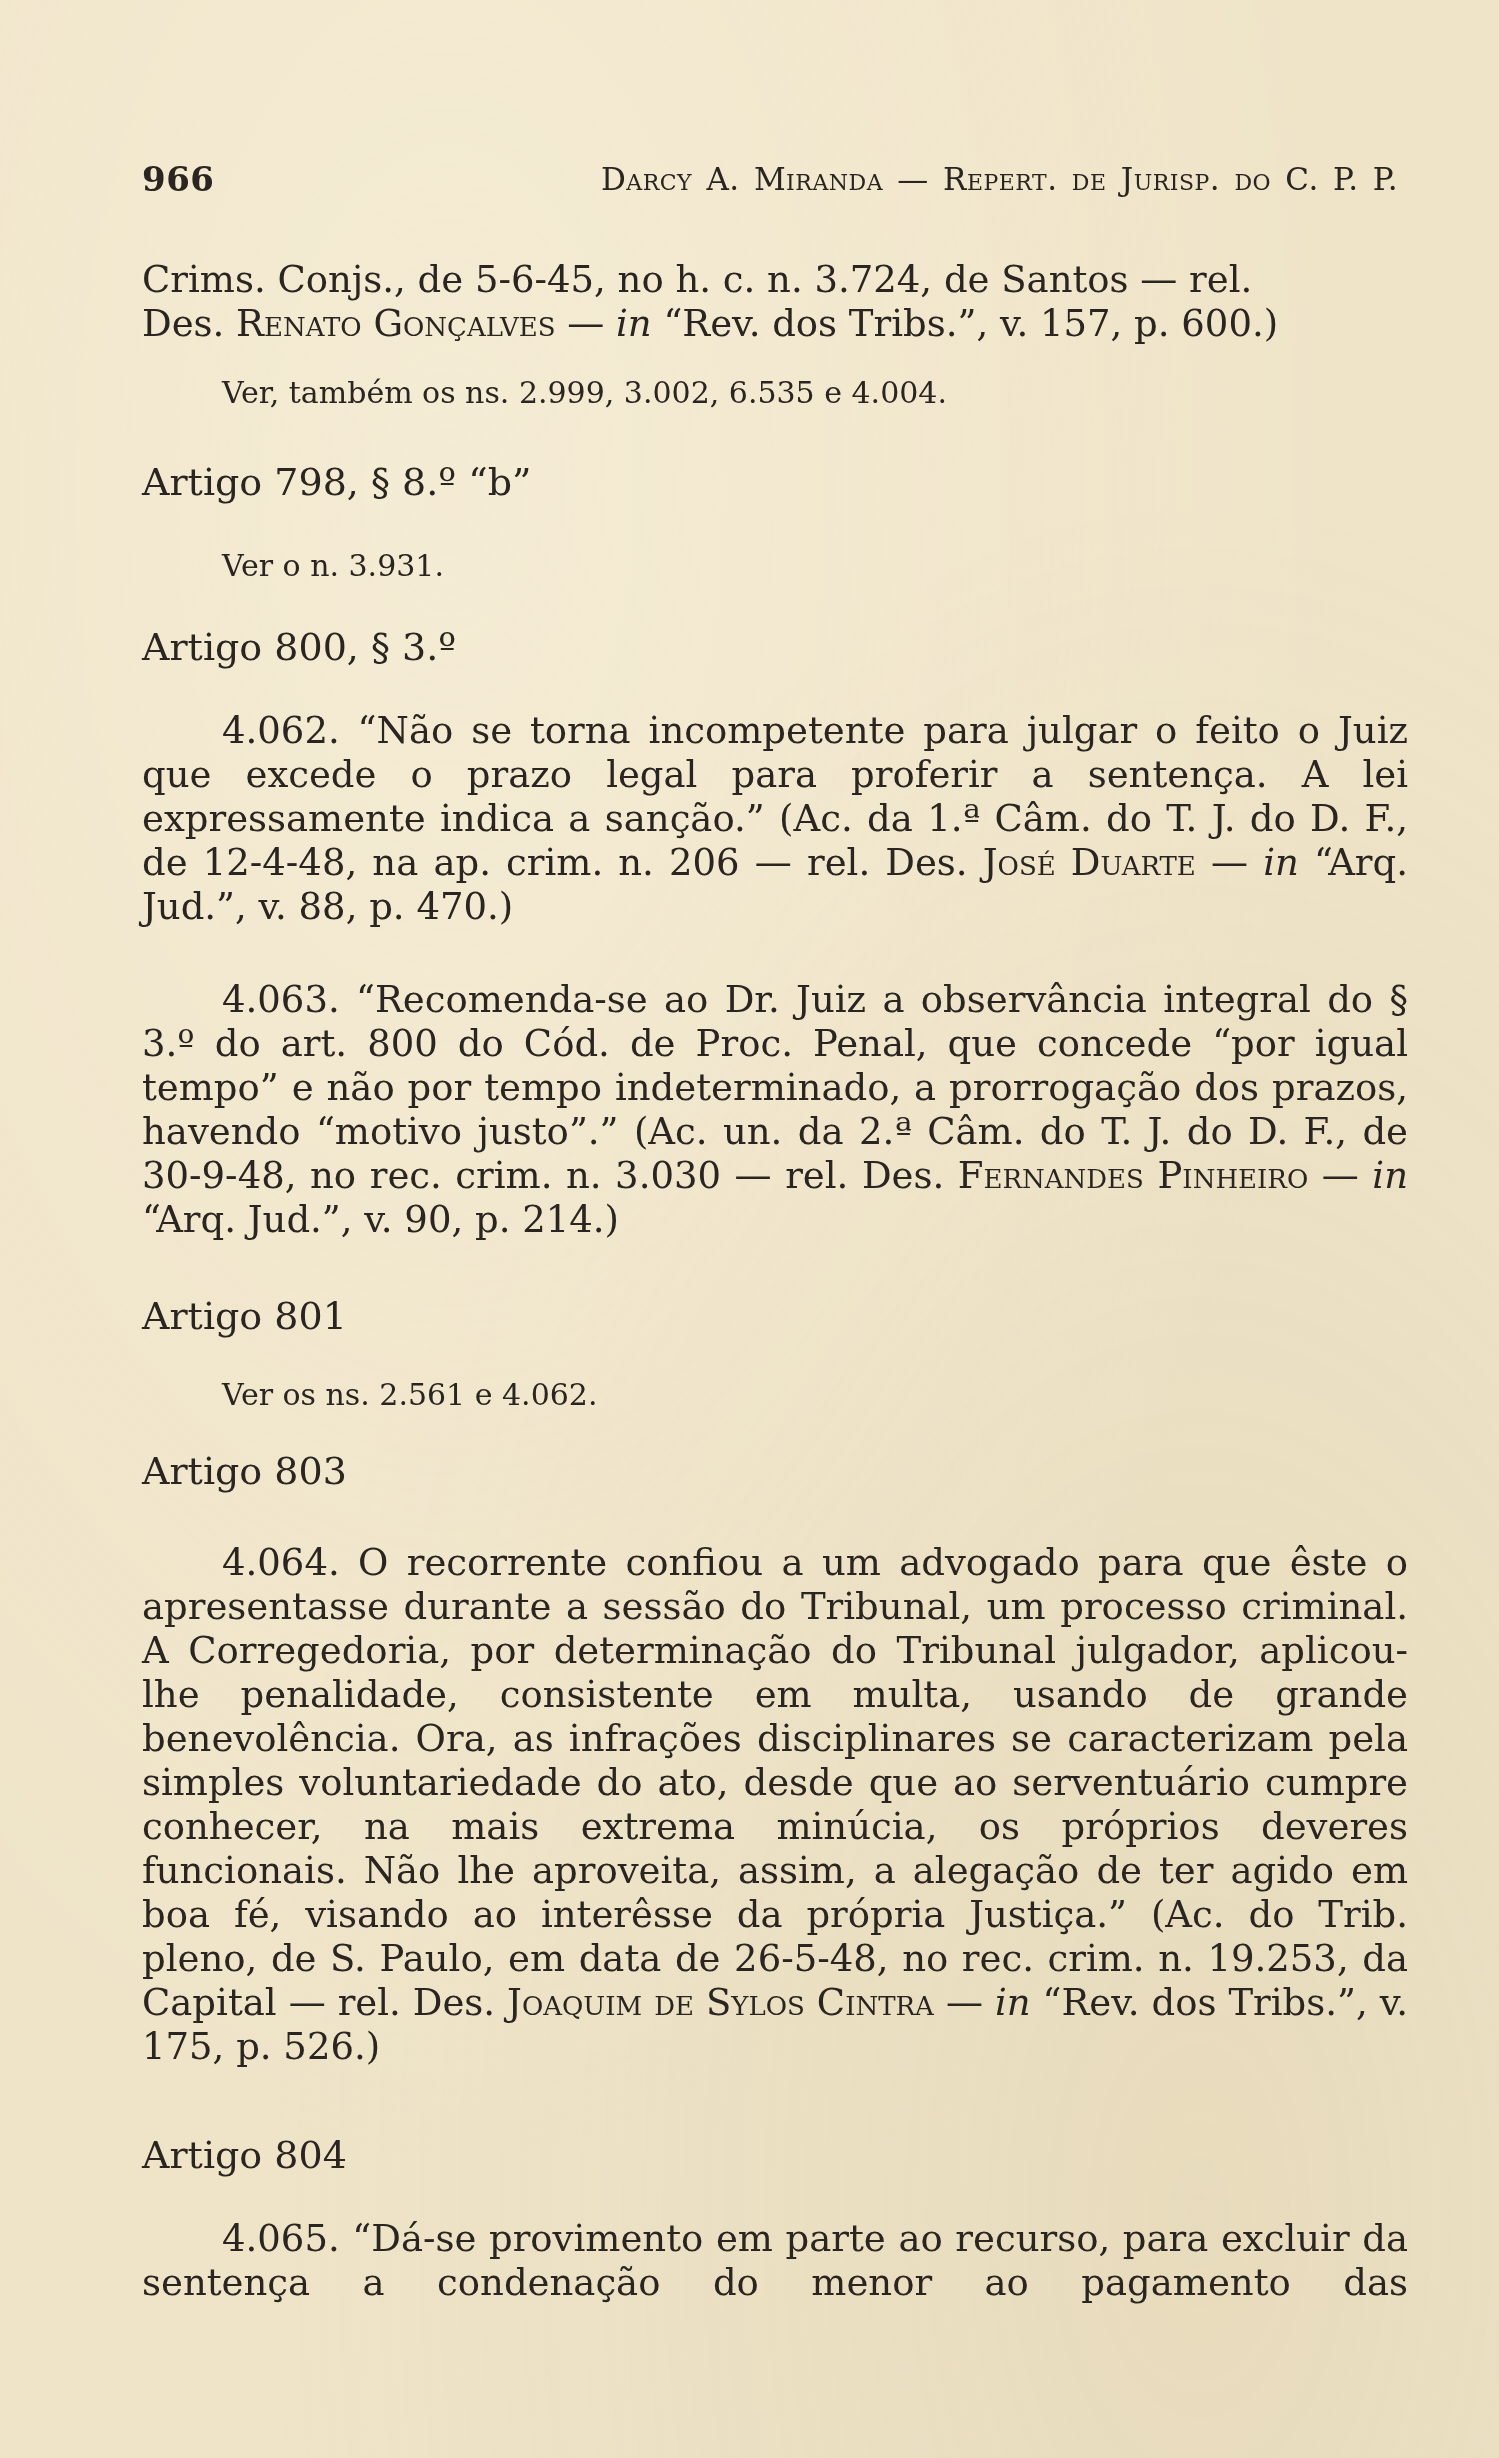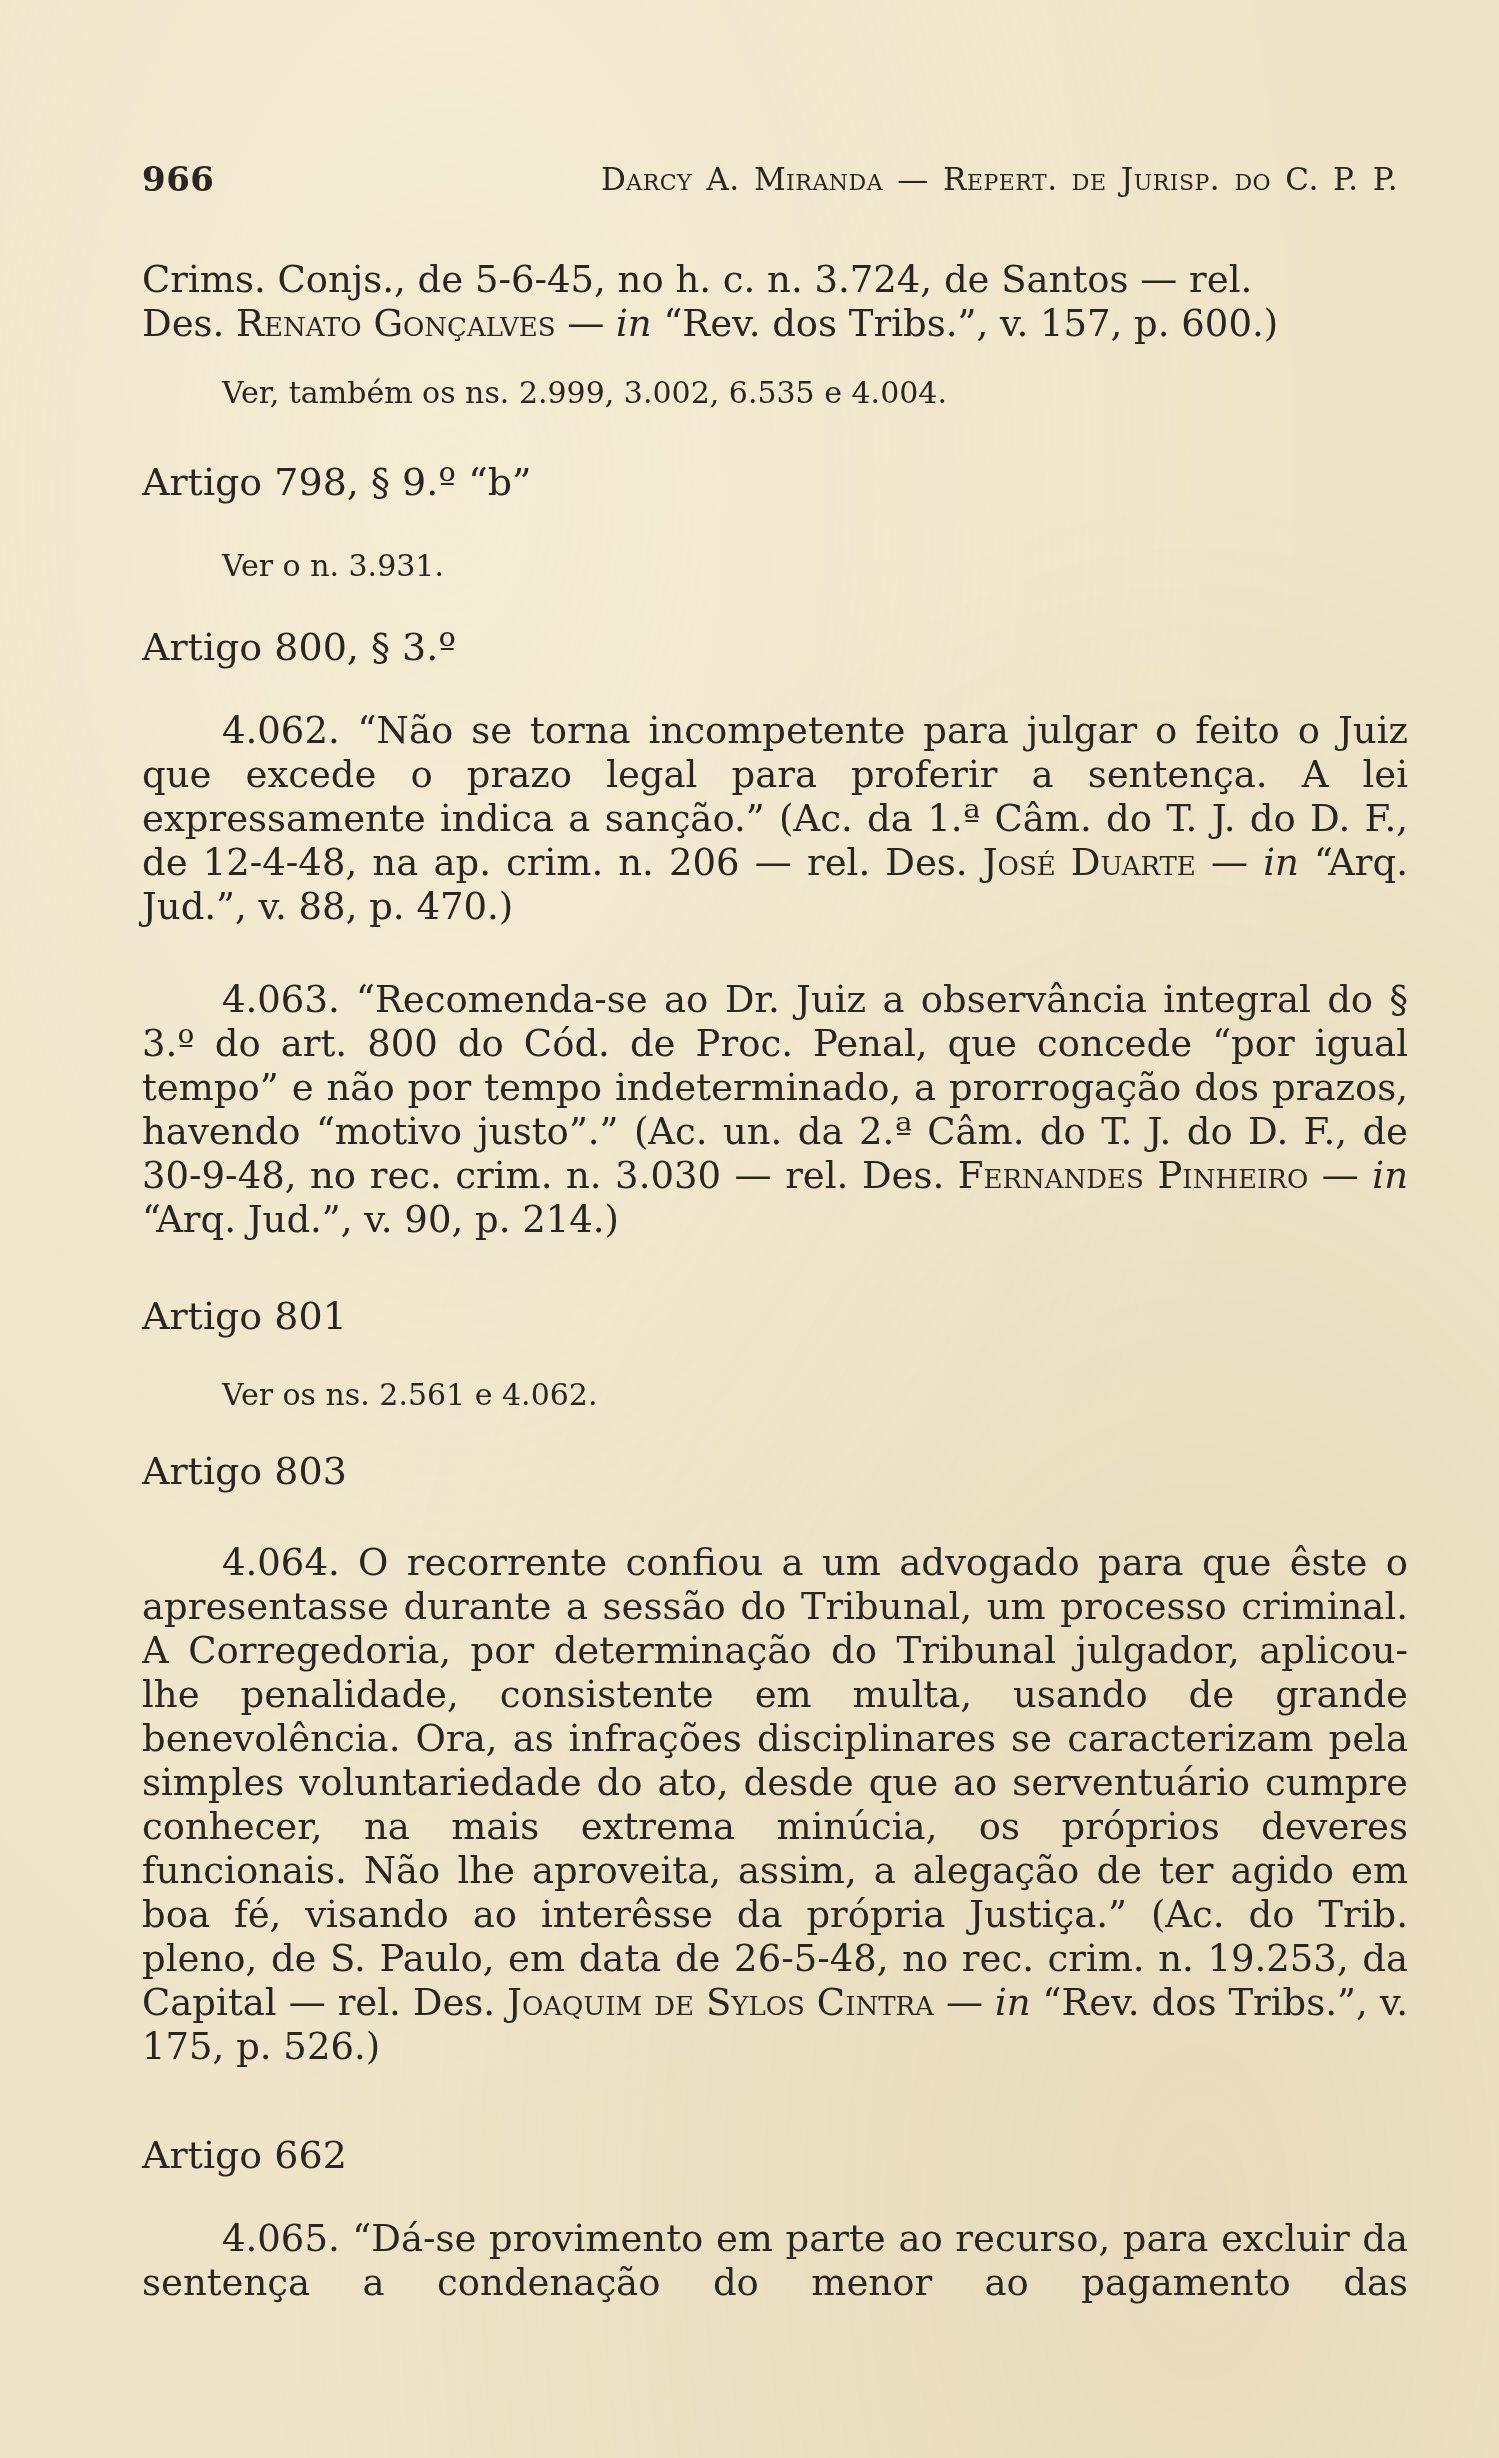--- a/index.html
+++ b/index.html
@@ -95,21 +95,21 @@
   </div>
 
   <div class="block" style="top:258px;">
     <p>Crims. Conjs., de 5-6-45, no h. c. n. 3.724, de Santos — rel.</p>
     <p><span>Des. </span><span class="sc">Renato Gonçalves</span><span> — </span><span class="it">in</span><span> “Rev. dos Tribs.”, v. 157, p. 600.)</span></p>
   </div>
 
   <div class="ref" style="top:373px;">Ver, também os ns. 2.999, 3.002, 6.535 e 4.004.</div>
 
   <div class="artigo" style="top:459px;">
-    <span class="artigo-word">Artigo</span><span> 798, § 9.º “b”</span>
+    <span class="artigo-word">Artigo</span><span> 798, § 8.º “b”</span>
   </div>
 
   <div class="ref" style="top:546px;">Ver o n. 3.931.</div>
 
   <div class="artigo" style="top:624px;">
     <span class="artigo-word">Artigo</span><span> 800, § 3.º</span>
   </div>
 
   <div class="block indent" style="top:709px;">
     <p><span>4.062.  “Não se torna incompetente para julgar o feito o Juiz que excede o prazo legal para proferir a sentença.  A lei expressamente indica a sanção.” (Ac. da 1.ª Câm. do T. J. do D. F., de 12-4-48, na ap. crim. n. 206 — rel. Des. </span><span class="sc">José Duarte</span><span> — </span><span class="it">in</span><span> “Arq. Jud.”, v. 88, p. 470.)</span></p>
@@ -127,21 +127,21 @@
 
   <div class="artigo" style="top:1448px;">
     <span class="artigo-word">Artigo</span><span> 803</span>
   </div>
 
   <div class="block indent" style="top:1541px;">
     <p><span>4.064.  O recorrente confiou a um advogado para que êste o apresentasse durante a sessão do Tribunal, um processo criminal.  A Corregedoria, por determinação do Tribunal julgador, aplicou-lhe penalidade, consistente em multa, usando de grande benevolência.  Ora, as infrações disciplinares se caracterizam pela simples voluntariedade do ato, desde que ao serventuário cumpre conhecer, na mais extrema minúcia, os próprios deveres funcionais.  Não lhe aproveita, assim, a alegação de ter agido em boa fé, visando ao interêsse da própria Justiça.” (Ac. do Trib. pleno, de S. Paulo, em data de 26-5-48, no rec. crim. n. 19.253, da Capital — rel. Des. </span><span class="sc">Joaquim de Sylos Cintra</span><span> — </span><span class="it">in</span><span> “Rev. dos Tribs.”, v. 175, p. 526.)</span></p>
   </div>
 
   <div class="artigo" style="top:2132px;">
-    <span class="artigo-word">Artigo</span><span> 662</span>
+    <span class="artigo-word">Artigo</span><span> 804</span>
   </div>
 
   <div class="block indent" style="top:2217px; text-align-last: justify;">
     <p><span>4.065.  “Dá-se provimento em parte ao recurso, para excluir da sentença a condenação do menor ao pagamento das</span></p>
   </div>
 
 </div>
 
 
 </body></html>

